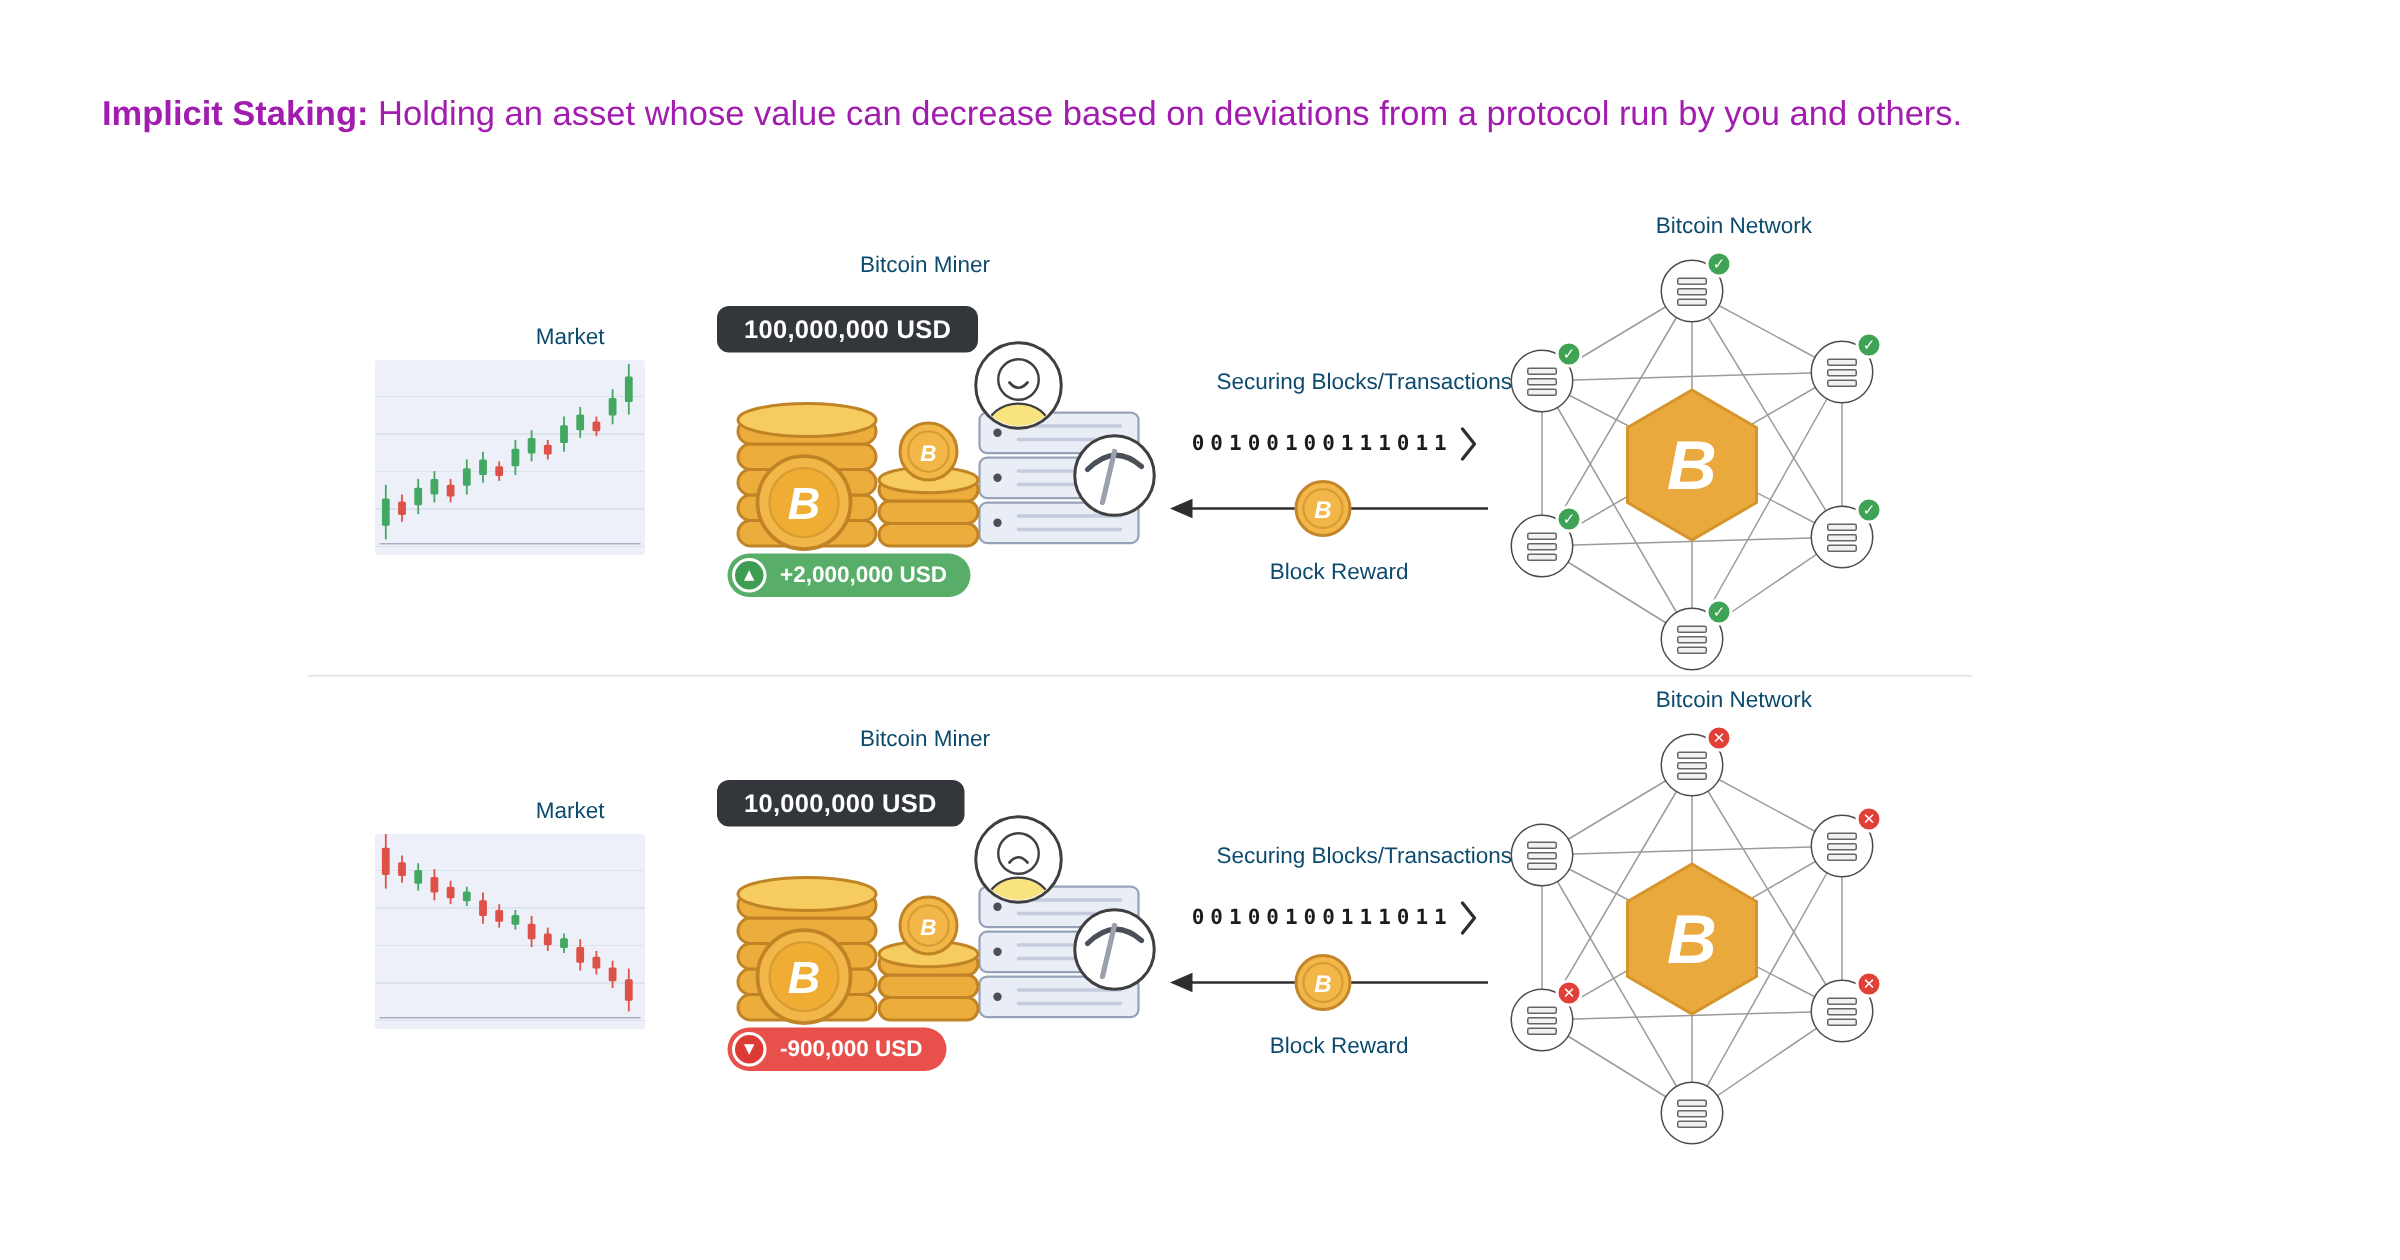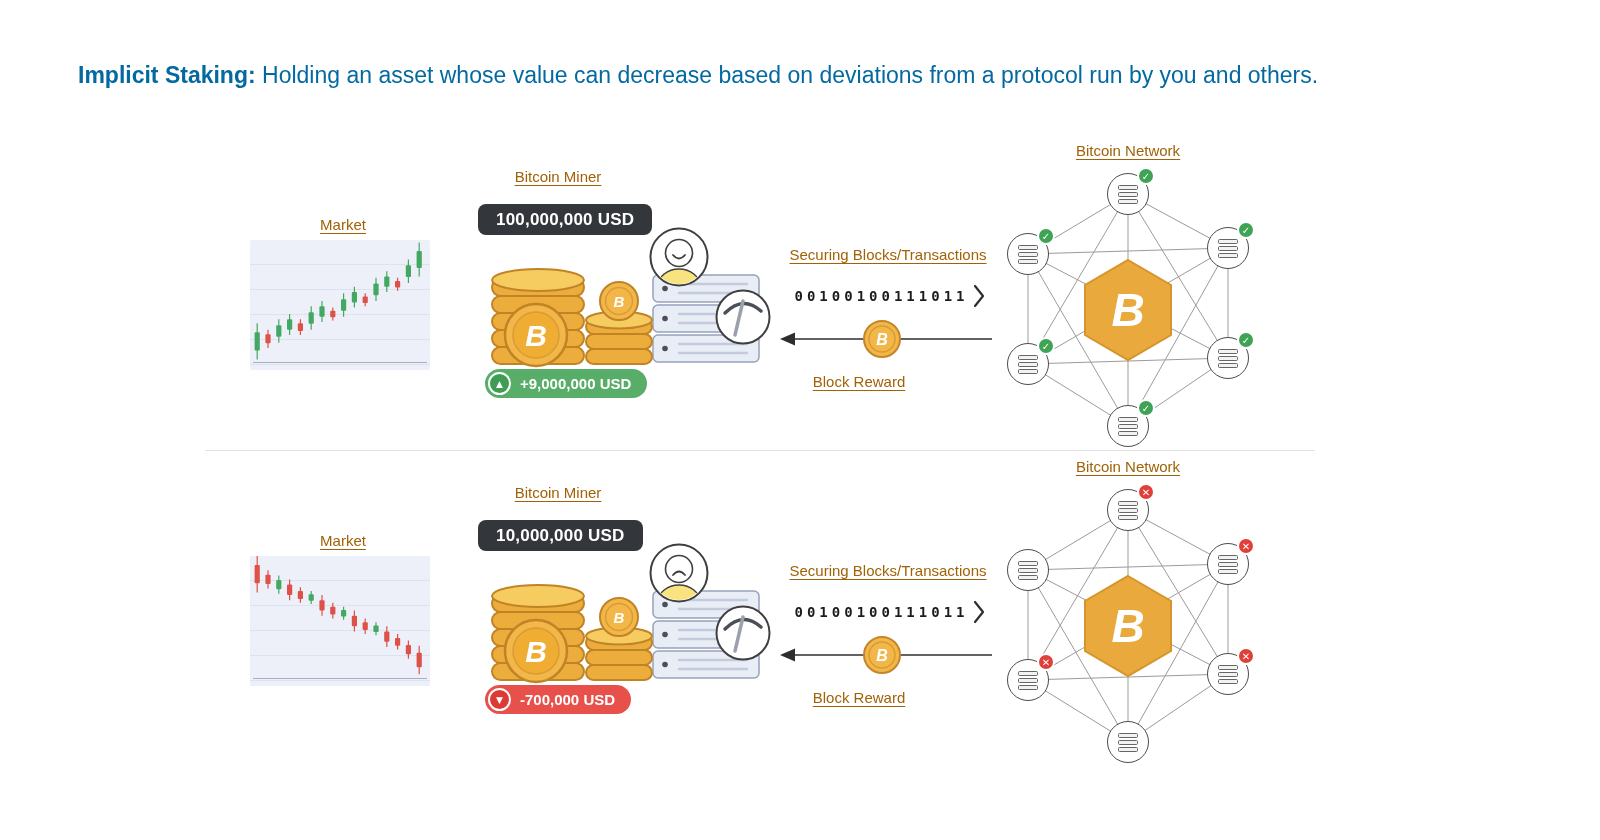--- a/index.html
+++ b/index.html
@@ -1,32 +1,32 @@
 <!DOCTYPE html>
 <html><head>
 <meta charset="utf-8">
 <style>
   * { margin:0; padding:0; box-sizing:border-box; }
   html,body { background:#fff; }
   .page { position:relative; width:1600px; height:840px; background:#fff; overflow:hidden;
           font-family:"Liberation Sans", sans-serif; color:#1b1b1b; }
 
-  .title { position:absolute; left:78px; top:62px; font-size:23px; color:#0369a1; white-space:nowrap; }
+  .title { position:absolute; left:68px; top:62px; font-size:23px; color:#a21caf; white-space:nowrap; }
   .title .lead { font-weight:700; }
 
   .divider { position:absolute; left:205px; top:450px; width:1110px; height:1px; background:#e1e1e1; }
 
   .row { position:absolute; left:0; width:1600px; height:330px; }
   .row-0 { top:140px; }
   .row-1 { top:456px; }
 
-  .link-label { position:absolute; color:#a16207; font-size:15px; text-decoration:underline;
-                text-underline-offset:3px; text-align:center; }
+  .link-label { position:absolute; color:#0c4a6e; font-size:15px; 
+                text-underline-offset:3px; text-align:right; }
   .market-label   { left:283px;  top:76px;  width:120px; }
-  .miner-label    { left:478px;  top:28px;  width:160px; }
+  .miner-label    { left:500px;  top:28px;  width:160px; }
   .securing-label { left:768px;  top:106px; width:240px; }
   .reward-label   { left:779px;  top:233px; width:160px; }
   .network-label  { left:1048px; top:2px;   width:160px; }
 
   .chart { position:absolute; left:250px; top:100px; width:180px; height:130px; background:#EDF0F8;
            background-image:repeating-linear-gradient(to bottom, transparent, transparent 24px, #dde2ef 24px, #dde2ef 25px);
            border-radius:2px; }
   .chart::after { content:""; position:absolute; left:3px; right:3px; bottom:7px; height:1px; background:#a9afc0; }
   .chart svg { position:absolute; left:0; top:0; }
 
@@ -190,21 +190,21 @@
     <div class="pickaxe">
       <svg width="58" height="58" viewBox="0 0 58 58">
         <circle cx="29" cy="29" r="26.5" fill="#fff" stroke="#3f3f3f" stroke-width="2"></circle>
         <path d="M11 25 Q29 7 47 23" stroke="#4a5058" stroke-width="3.5" fill="none" stroke-linecap="round"></path>
         <line x1="29" y1="13" x2="21" y2="47" stroke="#9BA1AC" stroke-width="3.5" stroke-linecap="round"></line>
       </svg>
     </div>
 
     <div class="delta-badge" data-direction="up">
       <span class="delta-circle">▲</span>
-      <span>+9,000,000 USD</span>
+      <span>+2,000,000 USD</span>
     </div>
 
     <div class="link-label securing-label">Securing Blocks/Transactions</div>
 
     <div class="binary-row">
       <span class="binary">00100100111011</span>
       <svg width="14" height="26" viewBox="0 0 14 26">
         <polyline points="3,3 11,13 3,23" stroke="#2e2e2e" stroke-width="2.2" fill="none" stroke-linecap="round" stroke-linejoin="round"></polyline>
       </svg>
     </div>
@@ -399,21 +399,21 @@
     <div class="pickaxe">
       <svg width="58" height="58" viewBox="0 0 58 58">
         <circle cx="29" cy="29" r="26.5" fill="#fff" stroke="#3f3f3f" stroke-width="2"></circle>
         <path d="M11 25 Q29 7 47 23" stroke="#4a5058" stroke-width="3.5" fill="none" stroke-linecap="round"></path>
         <line x1="29" y1="13" x2="21" y2="47" stroke="#9BA1AC" stroke-width="3.5" stroke-linecap="round"></line>
       </svg>
     </div>
 
     <div class="delta-badge" data-direction="down">
       <span class="delta-circle">▼</span>
-      <span>-700,000 USD</span>
+      <span>-900,000 USD</span>
     </div>
 
     <div class="link-label securing-label">Securing Blocks/Transactions</div>
 
     <div class="binary-row">
       <span class="binary">00100100111011</span>
       <svg width="14" height="26" viewBox="0 0 14 26">
         <polyline points="3,3 11,13 3,23" stroke="#2e2e2e" stroke-width="2.2" fill="none" stroke-linecap="round" stroke-linejoin="round"></polyline>
       </svg>
     </div>

